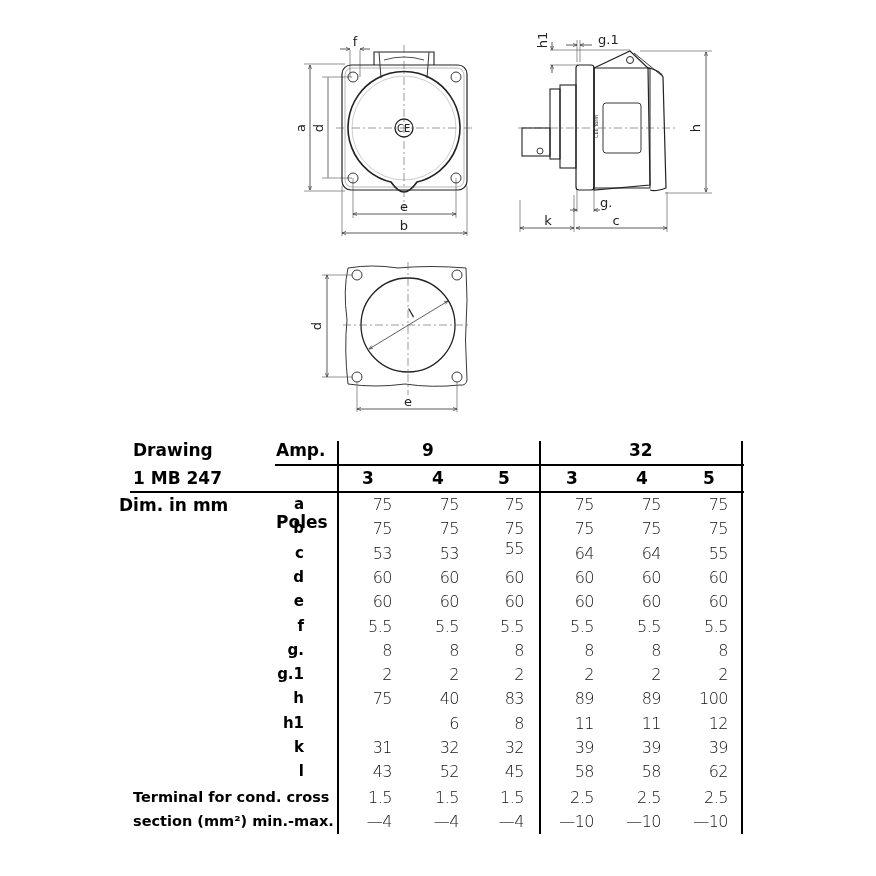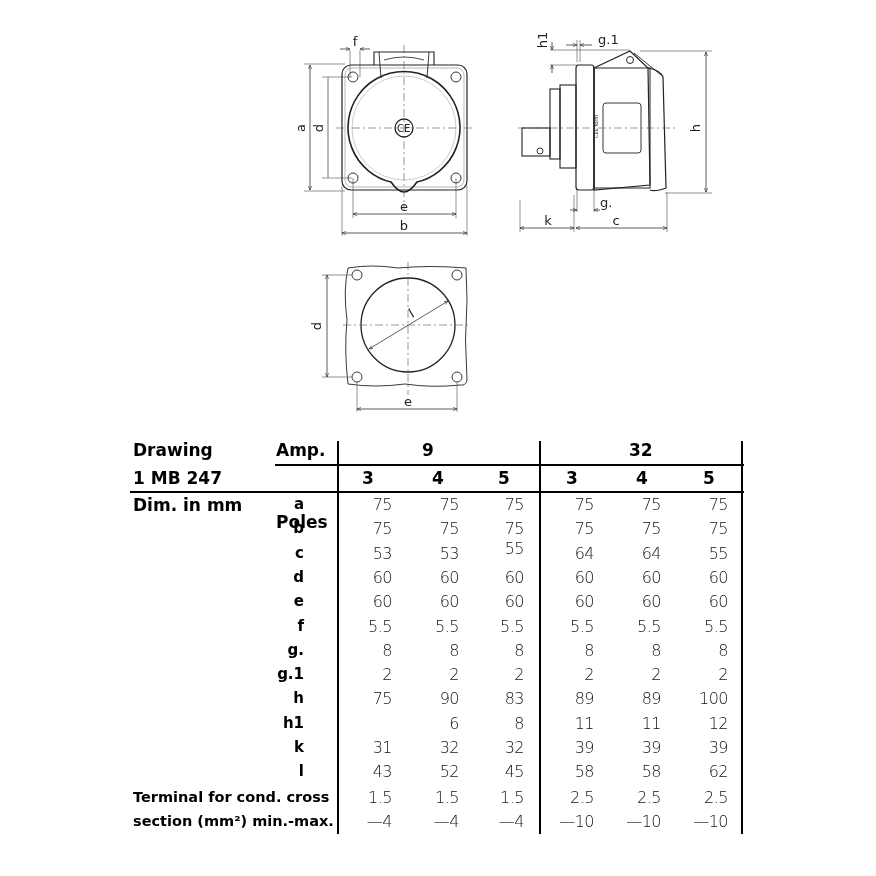--- a/index.html
+++ b/index.html
@@ -176,21 +176,21 @@
   <span class="t hdr" style="left:422px;top:442px;">9</span>
   <span class="t hdr" style="left:629px;top:442px;">32</span>
 
   <span class="t hdr" style="left:362px;top:470px;">3</span>
   <span class="t hdr" style="left:432px;top:470px;">4</span>
   <span class="t hdr" style="left:498px;top:470px;">5</span>
   <span class="t hdr" style="left:566px;top:470px;">3</span>
   <span class="t hdr" style="left:636px;top:470px;">4</span>
   <span class="t hdr" style="left:703px;top:470px;">5</span>
 
-  <span class="t hdr" style="left:133px;top:497px;">Dim. in mm</span>
+  <span class="t hdr" style="left:119px;top:497px;">Dim. in mm</span>
 
   <div class="hline" style="left:275px;top:464px;width:469px;"></div>
   <div class="hline" style="left:130px;top:491px;width:614px;"></div>
   <div class="vline" style="left:337px;top:441px;height:393px;"></div>
   <div class="vline" style="left:539px;top:441px;height:393px;"></div>
   <div class="vline" style="left:741px;top:441px;height:393px;"></div>
 
   <div id="rows">
       <span class="t rowlbl" style="left: 244px; top: 497px;">a</span>
       <span class="t val" style="left: 332px; top: 497px;">75</span>
@@ -243,21 +243,21 @@
       <span class="t val" style="left: 668px; top: 642.8px;">8</span>
       <span class="t rowlbl" style="left: 244px; top: 667.1px;">g.1</span>
       <span class="t val" style="left: 332px; top: 667.1px;">2</span>
       <span class="t val" style="left: 399px; top: 667.1px;">2</span>
       <span class="t val" style="left: 464px; top: 667.1px;">2</span>
       <span class="t val" style="left: 534px; top: 667.1px;">2</span>
       <span class="t val" style="left: 601px; top: 667.1px;">2</span>
       <span class="t val" style="left: 668px; top: 667.1px;">2</span>
       <span class="t rowlbl" style="left: 244px; top: 691.4px;">h</span>
       <span class="t val" style="left: 332px; top: 691.4px;">75</span>
-      <span class="t val" style="left: 399px; top: 691.4px;">90</span>
+      <span class="t val" style="left: 399px; top: 691.4px;">40</span>
       <span class="t val" style="left: 464px; top: 691.4px;">83</span>
       <span class="t val" style="left: 534px; top: 691.4px;">89</span>
       <span class="t val" style="left: 601px; top: 691.4px;">89</span>
       <span class="t val" style="left: 668px; top: 691.4px;">100</span>
       <span class="t rowlbl" style="left: 244px; top: 715.7px;">h1</span>
       <span class="t val" style="left: 332px; top: 715.7px;"></span>
       <span class="t val" style="left: 399px; top: 715.7px;">6</span>
       <span class="t val" style="left: 464px; top: 715.7px;">8</span>
       <span class="t val" style="left: 534px; top: 715.7px;">11</span>
       <span class="t val" style="left: 601px; top: 715.7px;">11</span>

